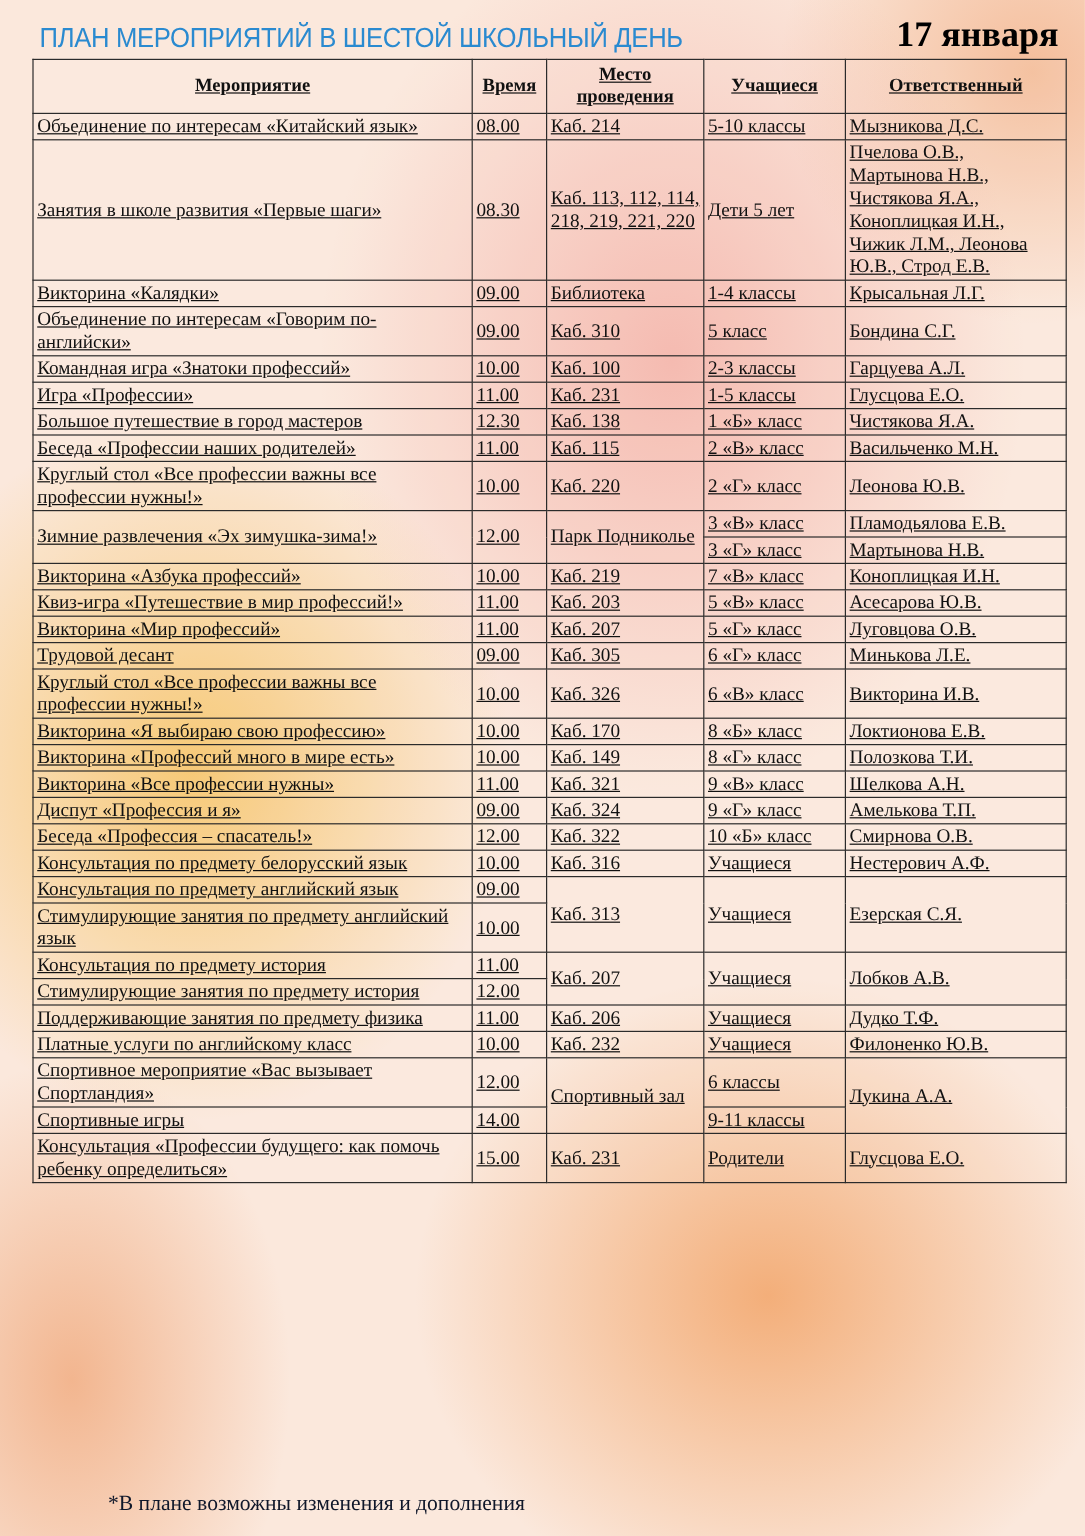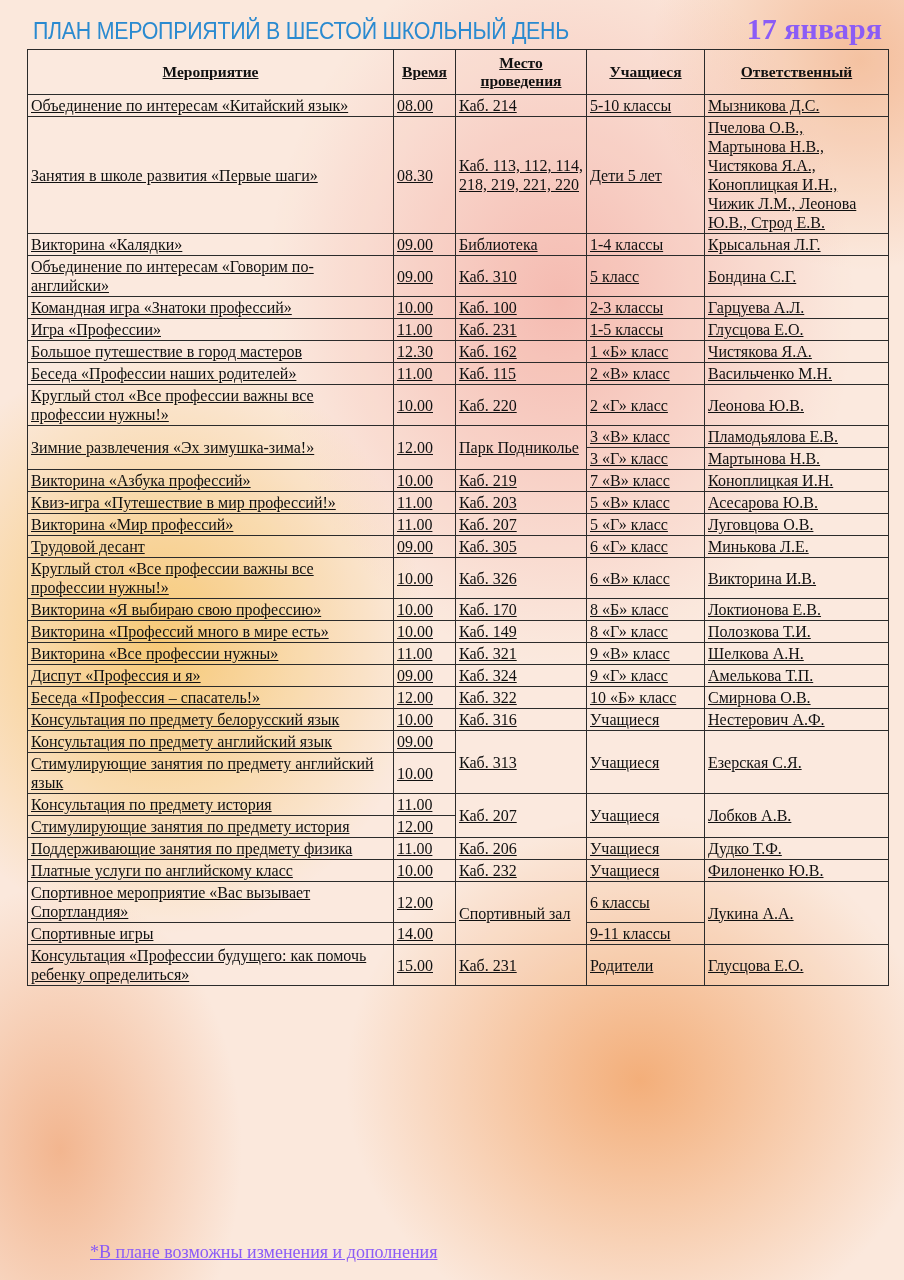--- a/index.html
+++ b/index.html
@@ -15,35 +15,35 @@
       #fbe8dc;
   }
   .title{
     position:absolute;left:33px;top:18px;
     font-family:"Liberation Sans","DejaVu Sans",sans-serif;
     font-size:23px;color:#2a8ad0;letter-spacing:-0.3px;
     transform:scaleX(0.93);transform-origin:left center;
   }
   .date{
     position:absolute;right:22px;top:12px;
-    font-size:30px;font-weight:bold;color:#8b5cf6;
+    font-size:30px;font-weight:bold;color:#000000;
   }
   table.plan{
     position:absolute;left:27px;top:49px;width:861px;
     border-collapse:collapse;table-layout:fixed;
     font-size:16px;color:#111;line-height:19px;text-decoration:underline;
   }
   table.plan td, table.plan th{
     border:1.5px solid #2b2b2b;padding:1px 3px;vertical-align:middle;text-align:left;
     background:rgba(255,255,255,0.08);
   }
   table.plan th{font-weight:bold;text-align:center;font-size:15.5px;line-height:18px;height:42px;}
   col.c1{width:366px;} col.c2{width:62px;} col.c3{width:131px;} col.c4{width:118px;} col.c5{width:184px;}
   .footnote{
-    position:absolute;left:90px;top:1242px;font-size:18px;color:#8b5cf6;text-decoration:underline;
+    position:absolute;left:90px;top:1242px;font-size:18px;color:#0f172a;
   }
 </style>
 </head>
 <body>
 
 <div class="title">ПЛАН МЕРОПРИЯТИЙ В ШЕСТОЙ ШКОЛЬНЫЙ ДЕНЬ</div>
 <div class="date">17 января</div>
 
 <table class="plan">
   <colgroup>
@@ -101,21 +101,21 @@
       <tr>
         <td>Игра «Профессии»</td>
         <td>11.00</td>
         <td>Каб. 231</td>
         <td>1-5 классы</td>
         <td>Глусцова Е.О.</td>
       </tr>
       <tr>
         <td>Большое путешествие в город мастеров</td>
         <td>12.30</td>
-        <td>Каб. 162</td>
+        <td>Каб. 138</td>
         <td>1 «Б» класс</td>
         <td>Чистякова Я.А.</td>
       </tr>
       <tr>
         <td>Беседа «Профессии наших родителей»</td>
         <td>11.00</td>
         <td>Каб. 115</td>
         <td>2 «В» класс</td>
         <td>Васильченко М.Н.</td>
       </tr>

